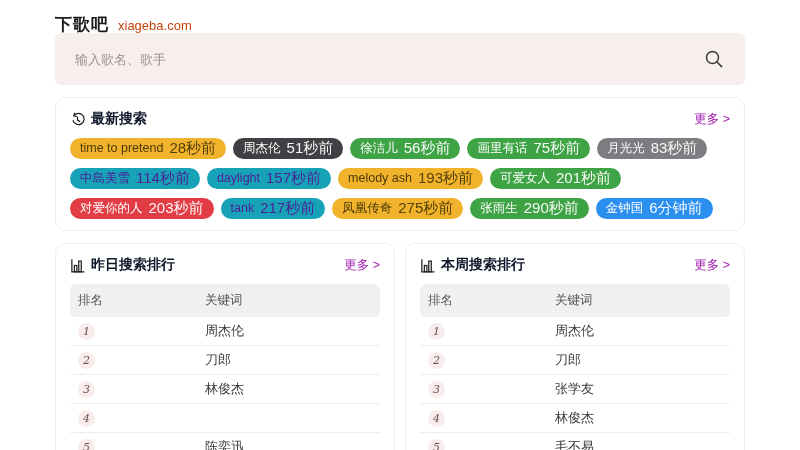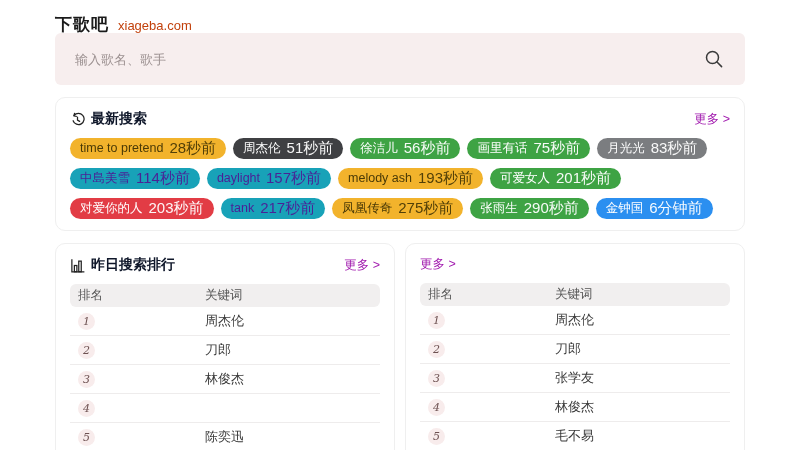--- a/index.html
+++ b/index.html
@@ -38,21 +38,21 @@
   .c-dark   { background: #3f4043; color: #ffffff; }
   .c-green  { background: #3ea344; color: #ffffff; }
   .c-gray   { background: #7b7d80; color: #ffffff; }
   .c-teal   { background: #18a2b8; color: #4c1d95; }
   .c-red    { background: #e23c45; color: #ffffff; }
   .c-blue   { background: #2b8ff0; color: #ffffff; }
 
   
   .tables { display: flex; gap: 10px; margin-top: 12px; }
   .rank-card { flex: 1; padding: 12px 14px 0; height: 230px; }
-  .thead { margin-top: 10px; background: #f1efef; border-radius: 6px; height: 23px;
+  .thead { margin-top: 10px; background: #f1efef; border-radius: 6px; height: 33px;
     display: flex; align-items: center; font-size: 12.5px; color: #555; }
   .col-rank { width: 135px; padding-left: 8px; display: flex; align-items: center; }
   .col-key { flex: 1; font-size: 13px; color: #3a3a3a; }
   .trow { display: flex; align-items: center; height: 29px; border-bottom: 1px solid #eeecec;
     cursor: pointer; }
   .rank-badge { width: 17px; height: 17px; border-radius: 50%; background: #f8ecec;
     color: #6e5252; font-family: "DejaVu Serif", serif; font-style: italic; font-size: 11px;
     display: flex; align-items: center; justify-content: center; }
 </style>
 </head>
@@ -212,20 +212,28 @@
             <span class="col-rank">
               <span class="rank-badge">5</span>
             </span>
             <span class="col-key">陈奕迅</span>
           </div>
         </div>
     </div>
 
     <div class="card rank-card">
       <div class="card-head">
+        <div class="head-left">
+          <svg class="head-icon" viewBox="0 0 24 24">
+            <path d="M3 2 v20 h20" fill="none" stroke="#222" stroke-width="2"></path>
+            <rect x="7" y="12" width="4" height="10" fill="none" stroke="#222" stroke-width="2"></rect>
+            <rect x="14" y="5" width="4" height="17" fill="none" stroke="#222" stroke-width="2"></rect>
+          </svg>
+          <span class="card-title">本周搜索排行</span>
+        </div>
         <a class="more-link">更多 &gt;</a>
       </div>
       <div class="thead">
         <span class="col-rank">排名</span>
         <span class="col-key" style="font-size:12.5px;color:#555;">关键词</span>
       </div>
       <div>
 
           <div class="trow">
             <span class="col-rank">

